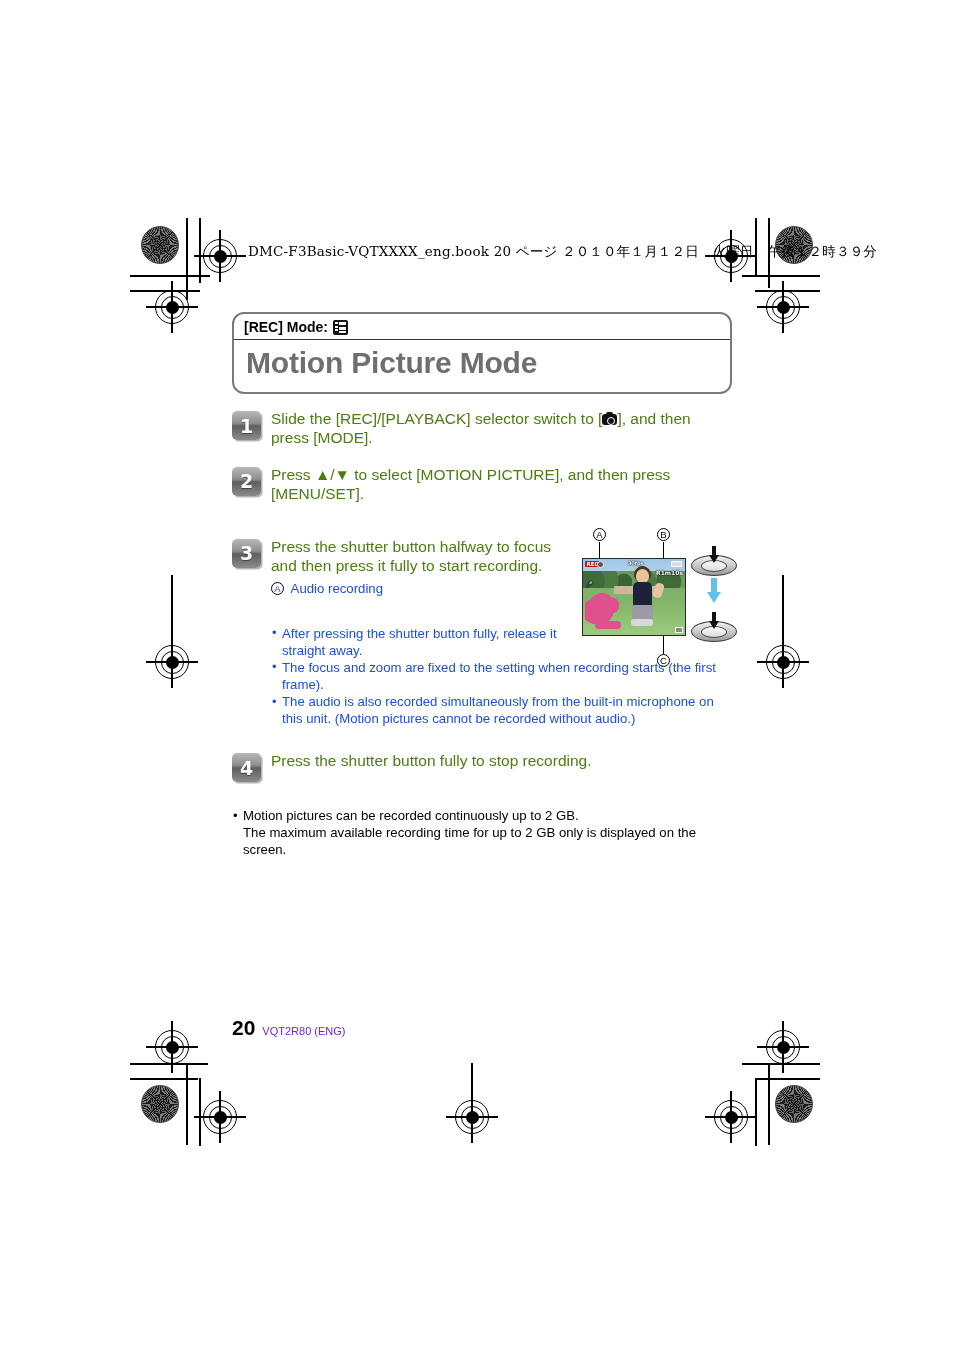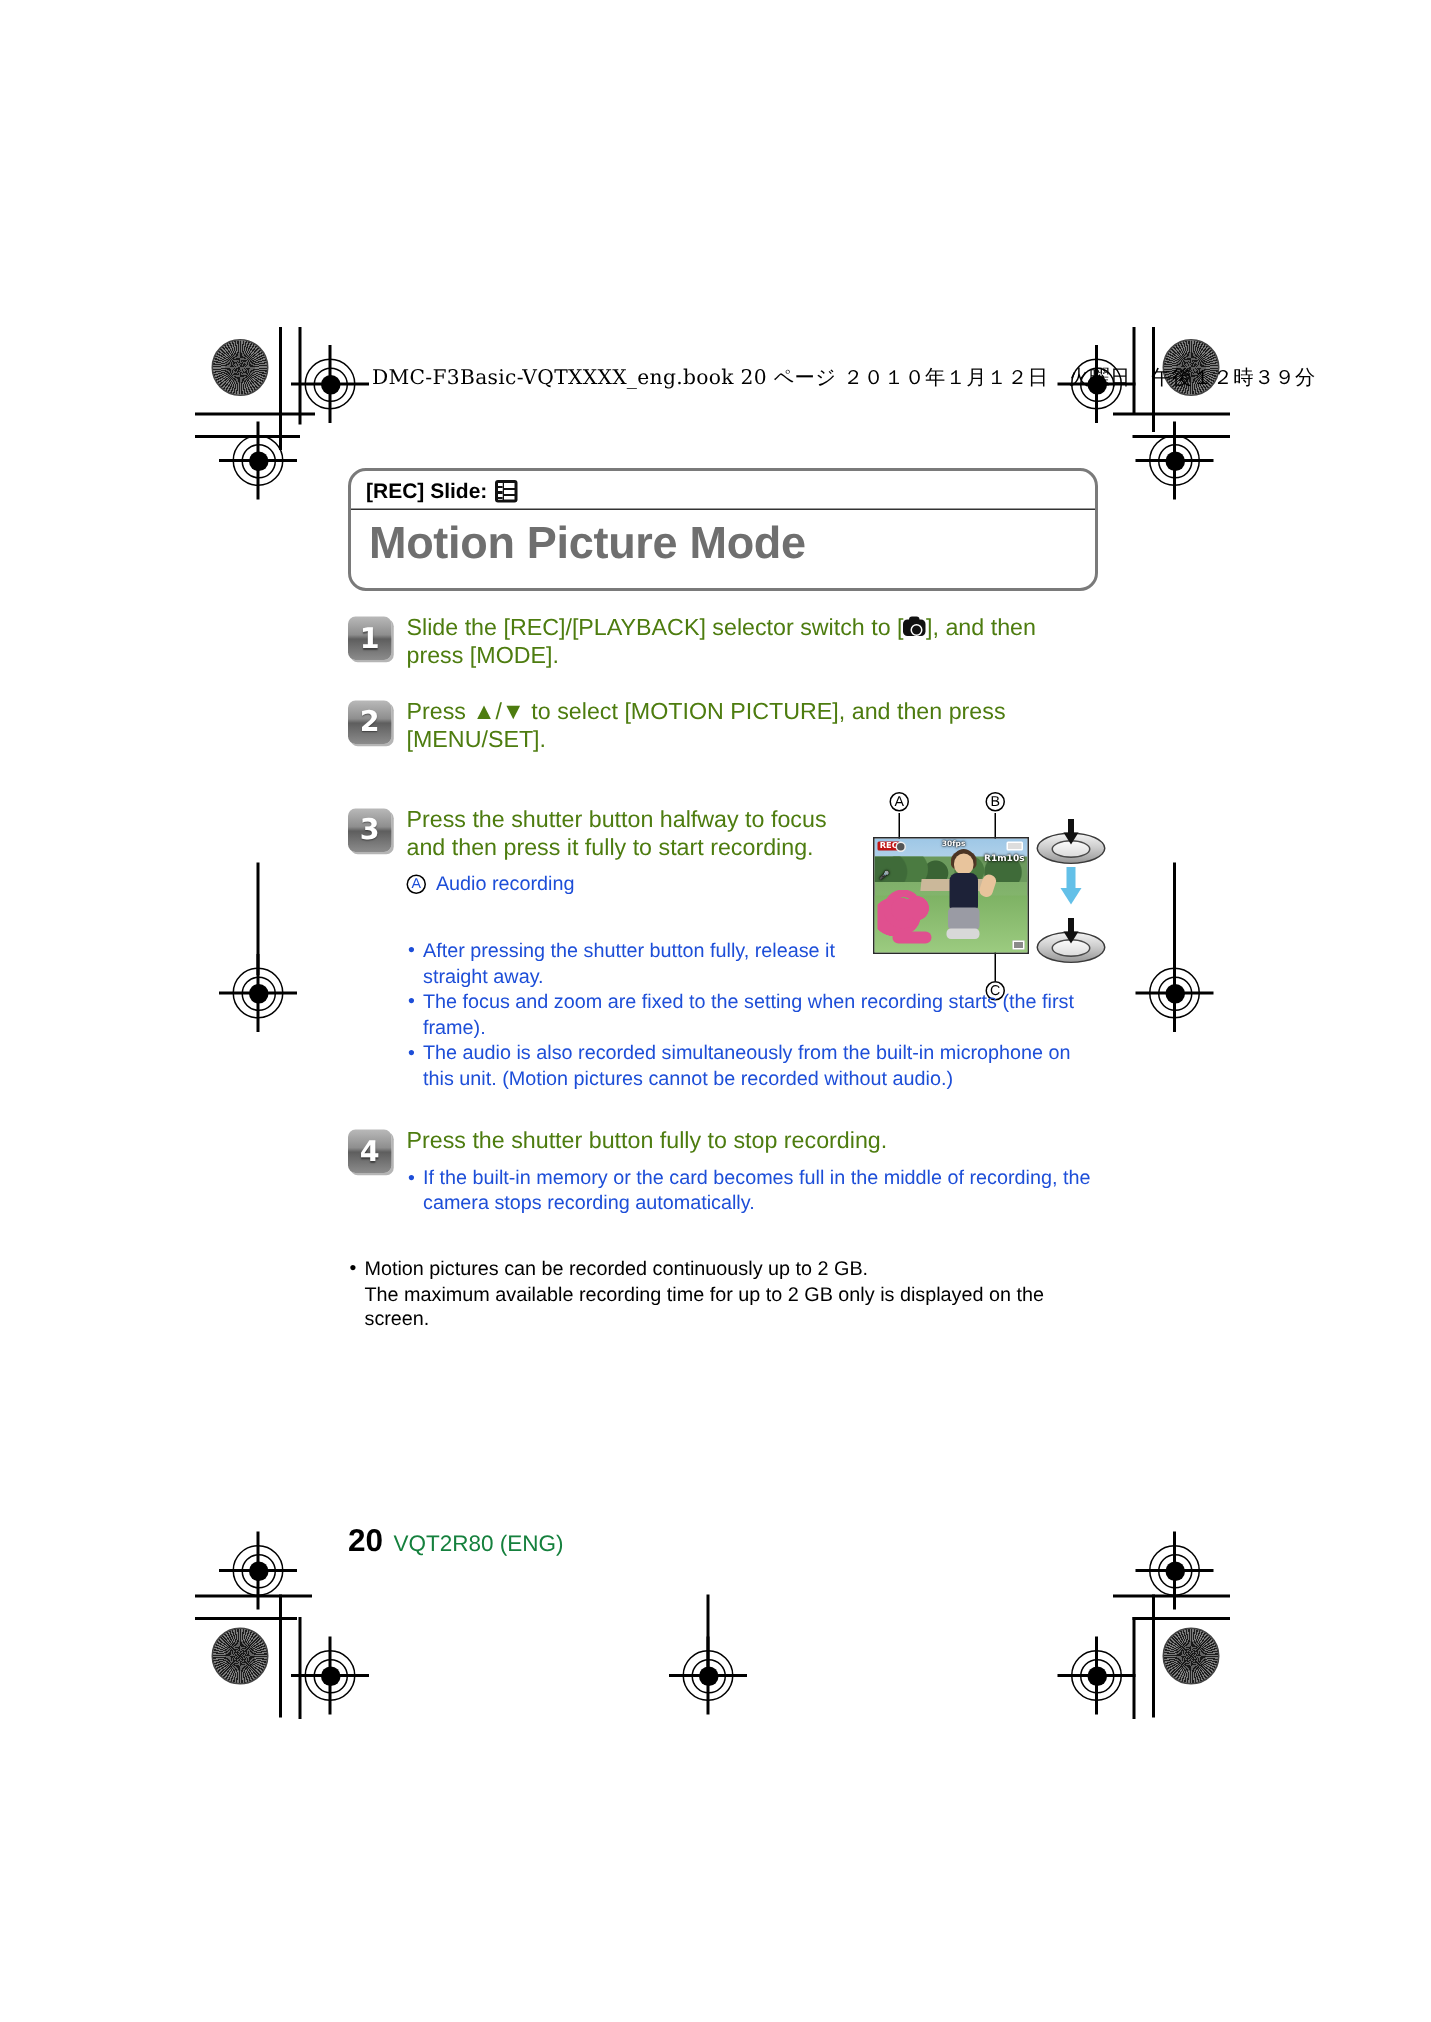--- a/index.html
+++ b/index.html
@@ -495,22 +495,22 @@
     left: 232px; top: 1016px;
     display: flex;
     align-items: baseline;
     gap: 7px;
   }
   .footer .pageno {
     font-size: 21px;
     font-weight: bold;
   }
   .footer .code {
-    font-size: 15px;
-    color: #15803d;
+    font-size: 11px;
+    color: #6d28d9;
   }
 </style>
 </head>
 <body>
 
 <div class="starmark dense" style="left:141px; top:226px;"></div>
 <div class="starmark dense" style="left:775px; top:226px;"></div>
 <div class="starmark dense" style="left:141px; top:1085px;"></div>
 <div class="starmark dense" style="left:775px; top:1085px;"></div>
 
@@ -582,21 +582,21 @@
 <div class="cropline v" style="left:171px; top:575px; height:75px;"></div>
 <div class="cropline v" style="left:782px; top:575px; height:75px;"></div>
 <div class="cropline v" style="left:471px; top:1063px; height:50px;"></div>
 
 <div class="doc-header">DMC-F3Basic-VQTXXXX_eng.book  20 ページ  ２０１０年１月１２日　火曜日　午後１２時３９分</div>
 
 <div class="page">
 
   <div class="title-box">
     <div class="title-mode">
-      <span>[REC] Slide:</span>
+      <span>[REC] Mode:</span>
       <span class="film-icon">
           <span class="strip"></span>
         </span>
     </div>
     <div class="title-main">Motion Picture Mode</div>
   </div>
 
   <div class="step">
     <div class="step-num">1</div>
     <div class="step-body">
@@ -693,25 +693,20 @@
           <li>The audio is also recorded simultaneously from the built-in microphone on this unit. (Motion pictures cannot be recorded without audio.)</li>
         </ul>
       </div>
     </div>
   </div>
 
   <div class="step" style="margin-top:24px;">
     <div class="step-num">4</div>
     <div class="step-body">
       <div class="step-head">Press the shutter button fully to stop recording.</div>
-      <div class="body-text">
-        <ul class="bullets">
-          <li>If the built-in memory or the card becomes full in the middle of recording, the camera stops recording automatically.</li>
-        </ul>
-      </div>
     </div>
   </div>
 
   <div class="note-wrap">
     <div class="note-body">
       <ul class="bullets">
         <li>
           <span>Motion pictures can be recorded continuously up to 2 GB.</span><br>
           <span>The maximum available recording time for up to 2 GB only is displayed on the screen.</span>
         </li>

